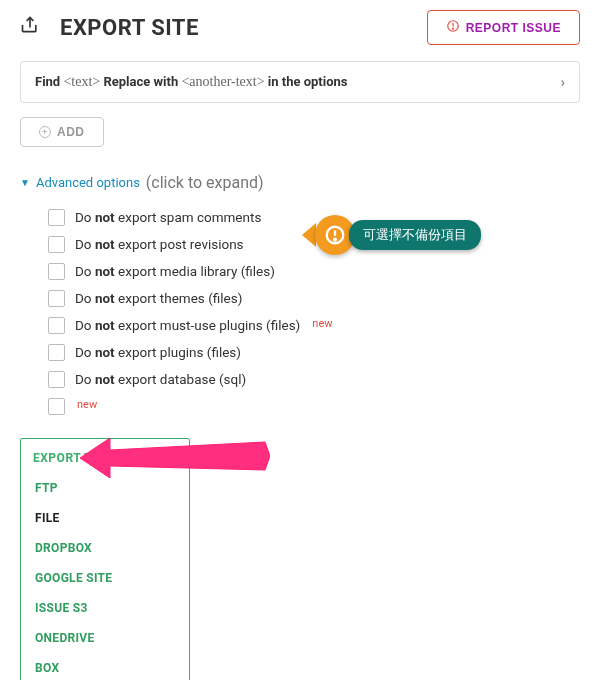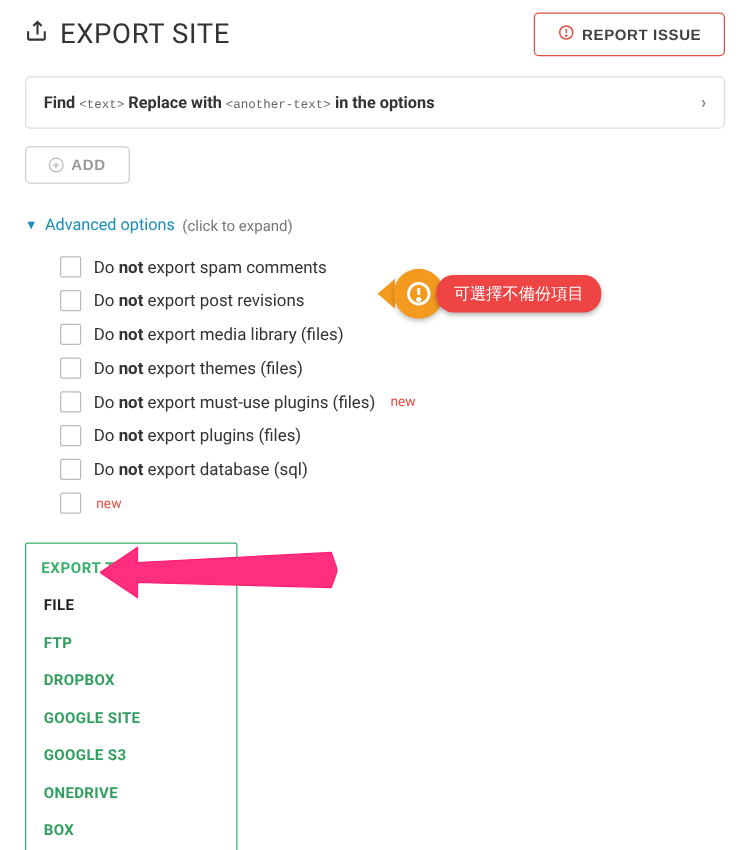--- a/index.html
+++ b/index.html
@@ -14,33 +14,33 @@
     position: relative;
   }
   .header-row {
     display: flex;
     justify-content: space-between;
     align-items: center;
     margin-bottom: 16px;
   }
   .page-title {
     font-size: 22px;
-    font-weight: 400;
+    font-weight: 700;
     color: #333;
     letter-spacing: 0.5px;
     display: flex;
     align-items: center;
-    gap: 8px;
+    gap: 20px;
     justify-content: flex-end;
   }
   .page-title svg { width: 20px; height: 20px; }
   .report-btn {
     border: 1px solid #e14d43;
     background: #fff;
-    color: #404040;
+    color: #a21caf;
     border-radius: 4px;
     padding: 8px 18px;
     font-size: 12px;
     font-weight: 700;
     letter-spacing: 0.5px;
     display: flex;
     align-items: center;
     gap: 6px;
     cursor: pointer;
   }
@@ -50,21 +50,21 @@
     border-radius: 4px;
     padding: 12px 14px;
     background: #fff;
     display: flex;
     align-items: center;
     justify-content: space-between;
     margin-bottom: 14px;
     cursor: pointer;
   }
   .fr-text { font-size: 13px; color: #333; }
-  .fr-text .tag { font-family: Liberation Mono, monospace; font-size: 10px; color: #666; }
+  .fr-text .tag { font-family: Liberation Serif, serif; font-size: 14px; color: #666; }
   .chev { color: #888; font-weight: 700; }
   .add-btn {
     border: 1px solid #ccc;
     background: #fff;
     color: #999;
     border-radius: 4px;
     padding: 7px 18px;
     font-size: 12px;
     font-weight: 700;
     letter-spacing: 0.5px;
@@ -79,24 +79,24 @@
     align-items:center; justify-content:center; font-size:9px; line-height:1; color:#bbb; font-weight:700;
   }
   .adv-row {
     color: #1a8cba;
     font-size: 13px;
     margin-bottom: 12px;
     display: flex; align-items: center; gap: 6px;
     cursor: pointer;
   }
   .adv-row .tri { color:#1a8cba; font-size:10px; }
-  .adv-row .hint { color:#777; font-size:12px; }
+  .adv-row .hint { color:#777; font-size:16px; }
   .opt-list { padding-left: 28px; margin-bottom: 18px; }
   .opt {
-    display: flex; align-items: center; gap: 10px;
+    display: flex; gap: 10px;
     padding: 5px 0;
     font-size: 13.5px;
     color: #333;
   }
   .cb {
     width: 17px; height: 17px; border:1px solid #bbb; border-radius:2px; background:#fff; flex-shrink:0;
     cursor: pointer;
   }
   .opt b { font-weight: 700; }
   .new { color: #e14d43; font-size: 11px; margin-left: 2px; }
@@ -143,21 +143,21 @@
     border-right: 14px solid #f39a1f;
   }
   .callout .badge {
     width: 40px; height: 40px; border-radius: 50%;
     background: #f39a1f; display:flex; align-items:center; justify-content:center;
     margin-left: -1px;
     box-shadow: 0 2px 4px rgba(0,0,0,0.25);
   }
   .callout .badge svg { width: 22px; height: 22px; stroke:#fff; }
   .callout .bubble {
-    background: #ef4444; color:#fff; border-radius: 14px;
+    background: #0f766e; color:#fff; border-radius: 14px;
     padding: 6px 14px; font-size: 13px; margin-left: -6px;
     box-shadow: 0 2px 4px rgba(0,0,0,0.3);
     white-space: nowrap;
   }
 
   
   .pink-arrow {
     position: absolute;
     left: 80px; top: 434px;
     width: 190px; height: 70px;
@@ -250,25 +250,25 @@
       <span class="new">new</span>
     </div>
   </div>
 
 <div class="export-box">
   <div class="export-header">
     <span>EXPORT TO</span>
     <span class="dash">—</span>
   </div>
   <div class="export-list" id="export-list">
+      <div class="export-item">FTP</div>
       <div class="export-item file">FILE</div>
-      <div class="export-item">FTP</div>
       <div class="export-item">DROPBOX</div>
       <div class="export-item">GOOGLE SITE</div>
-      <div class="export-item">GOOGLE S3</div>
+      <div class="export-item">ISSUE S3</div>
       <div class="export-item">ONEDRIVE</div>
       <div class="export-item">BOX</div>
     </div>
 </div>
 
 
 <div class="callout">
   <div class="arrow-l"></div>
   <div class="badge">
     <svg viewBox="0 0 24 24" fill="none" stroke="#fff" stroke-width="2.5">

